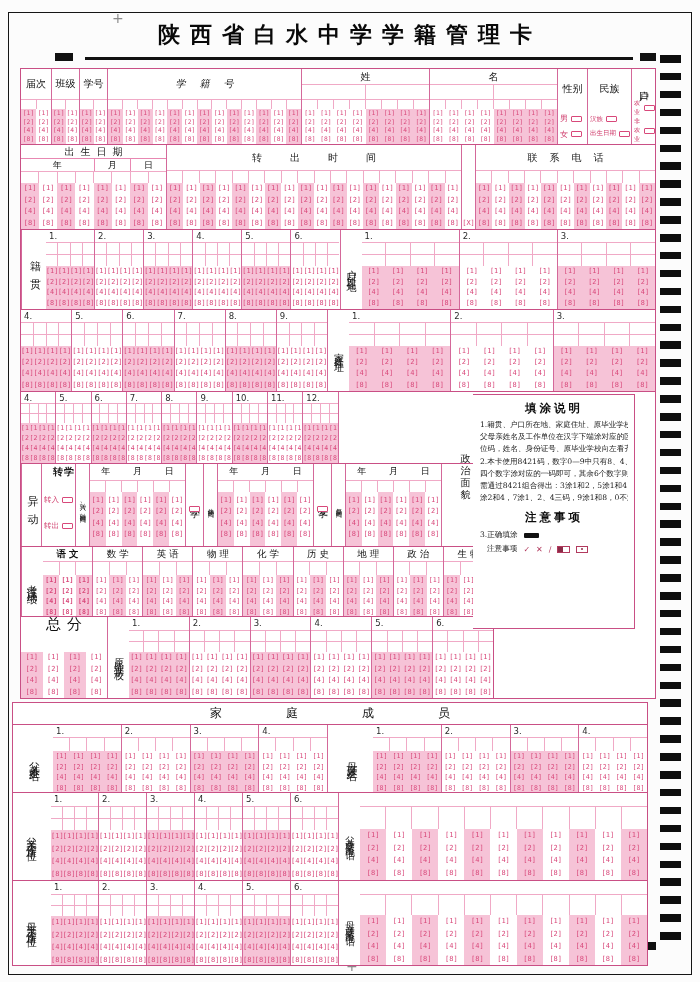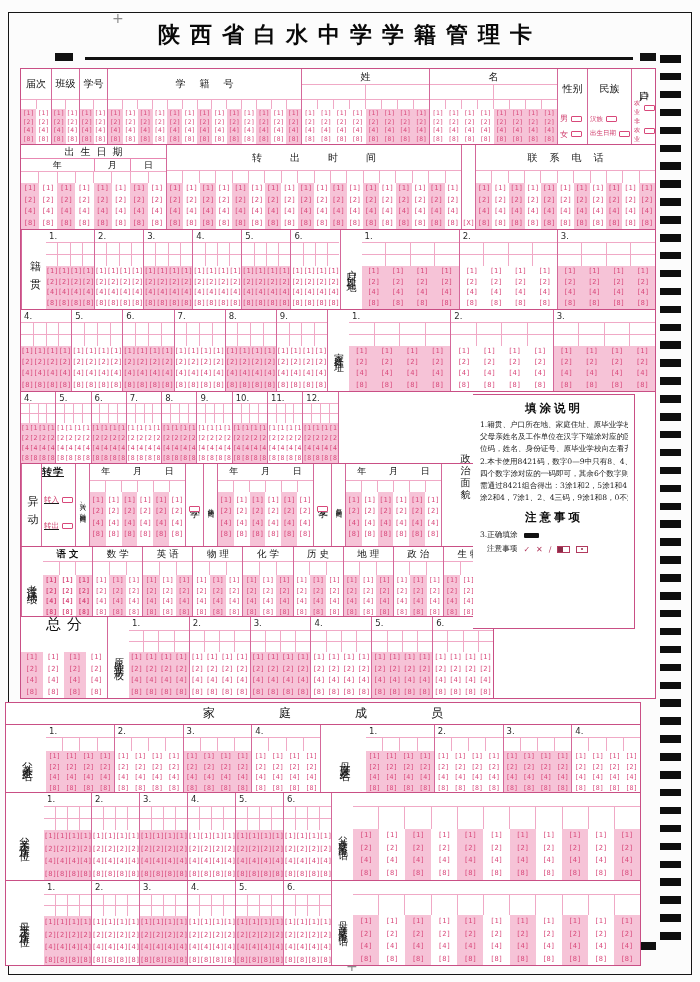--- a/index.html
+++ b/index.html
@@ -9,21 +9,21 @@
   .regmark{position:absolute;color:#8a8a8a;font-size:14px;font-weight:400;}
   .title{position:absolute;left:0;top:20px;width:700px;text-align:center;
          font-family:"DejaVu Serif",serif;font-weight:bold;font-size:22px;letter-spacing:10px;color:#090909;}
   .hrule{position:absolute;background:#111;height:2.5px;}
   .sq{position:absolute;background:#111;}
   .timing{position:absolute;left:660px;top:0;width:22px;height:982px;}
   .tmark{position:absolute;left:0;width:21px;height:7.5px;background:#0d0d0d;}
 
   
   .form{position:absolute;left:20px;top:68px;width:636px;border:1px solid #c94f85;box-sizing:border-box;background:#fff;}
-  .family{position:absolute;left:5px;top:702px;width:636px;border:1px solid #c94f85;box-sizing:border-box;background:#fff;}
+  .family{position:absolute;left:12px;top:702px;width:636px;border:1px solid #c94f85;box-sizing:border-box;background:#fff;}
   .band{display:flex;border-top:1px solid #c94f85;box-sizing:border-box;position:relative;}
   .band:first-child{border-top:none;}
   .cell{box-sizing:border-box;border-left:1px solid #d4689a;display:flex;flex-direction:column;min-width:0;}
   .cell:first-child{border-left:none;}
   .lab{display:flex;align-items:center;justify-content:center;font-size:10px;color:#111;}
   .vcell{display:flex;align-items:center;justify-content:center;box-sizing:border-box;border-left:1px solid #d4689a;}
   .vlab{writing-mode:vertical-rl;text-orientation:upright;font-size:11px;color:#111;letter-spacing:3px;}
   .vlab.wide{letter-spacing:18px;}
   .vlab.small{font-size:6.5px;letter-spacing:1px;color:#222;}
   .wrow{display:flex;box-sizing:border-box;}
@@ -40,21 +40,21 @@
   .obox{display:inline-block;width:9px;height:4px;border:1px solid #d8487a;border-radius:1px;background:#fff;flex:none;}
 
   
   .b1{height:75px;}
   .b1 .lab{height:30px;}
   .b1 .wr10{height:10px;}
   .b1 .grid{height:35px;display:flex;}
   .b1 .bcol{font-size:6.3px;line-height:8.7px;}
   .c_jieci{width:30px}.c_banji{width:28px}.c_xuehao{width:28px}.c_xueji{width:194px}
   .c_xing{width:128px}.c_ming{width:128px}.c_xingbie{width:30px}.c_minzu{width:44px}.c_hukou{flex:1}
-  .ls14{letter-spacing:14px;text-indent:14px;}
+  .ls14{letter-spacing:14px;text-indent:14px;font-style:italic;}
   .nametop{height:15px;display:flex;align-items:center;justify-content:center;font-size:10px;}
   .namewr{height:15px;}
   .sexopts{flex:1;display:flex;flex-direction:column;justify-content:space-evenly;font-size:8px;}
   .minzuopts{flex:1;display:flex;flex-direction:column;justify-content:space-evenly;font-size:6.5px;}
   .hukouopts{flex:1;display:flex;flex-direction:column;justify-content:space-evenly;font-size:6px;}
   .b1 .opt{justify-content:flex-start;padding-left:2px;}
 
   
   .b2{height:85px;}
   .c_dob{width:145px}.c_id{width:295px}.c_x{width:14px}.c_phone2{flex:1}
@@ -90,21 +90,21 @@
 
   
   .b6{height:83px;width:473px;border-right:1px solid #c94f85;}
   .w_yid{width:20px}.w_zx{width:34px}.w_zt{width:14px}.w_dt{width:96px}
   .w_xx{width:18px}.w_xt{width:14px}.w_fx{width:18px}.w_ft{width:14px}.w_zm{flex:1}
   .b6 .dhdr{height:16px;display:flex;font-size:9px;color:#111;}
   .b6 .dhdr span{flex:1;display:flex;align-items:center;justify-content:center;}
   .b6 .wr12{height:12px;}
   .b6 .grid{height:55px;display:flex;}
   .b6 .bcol{font-size:7px;line-height:11.5px;padding-top:3px;}
-  .zxcell{align-items:flex-start;text-decoration:underline;}
+  .zxcell{align-items:flex-end;}
   .zxlab{height:16px;display:flex;align-items:center;justify-content:center;font-size:10px;font-weight:bold;letter-spacing:1px;}
   .zxopts{flex:1;display:flex;flex-direction:column;justify-content:space-evenly;font-size:7.5px;width:100%;}
   .xfcell{display:flex;flex-direction:column;align-items:center;justify-content:center;gap:4px;}
   .zmcell{display:flex;flex-direction:column;}
   .zmhdr{height:26px;display:flex;align-items:center;justify-content:center;text-align:center;font-size:10px;letter-spacing:4px;line-height:12px;width:2.5em;margin:0 auto;word-break:break-all;}
   .zmopts{flex:1;display:flex;flex-direction:column;justify-content:space-evenly;font-size:7.5px;padding-bottom:4px;}
 
   
   .b7{height:70px;width:473px;border-right:1px solid #c94f85;}
   .w_ks{width:22px}

